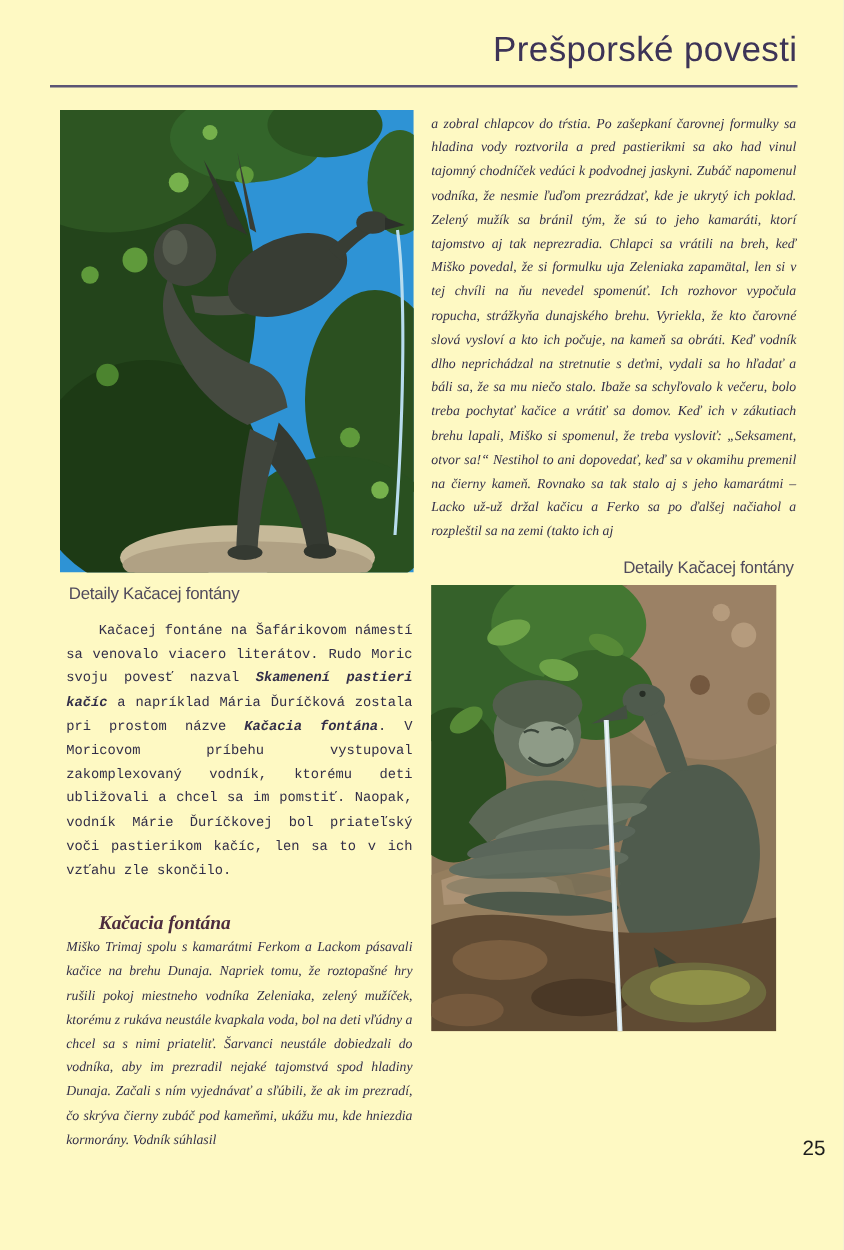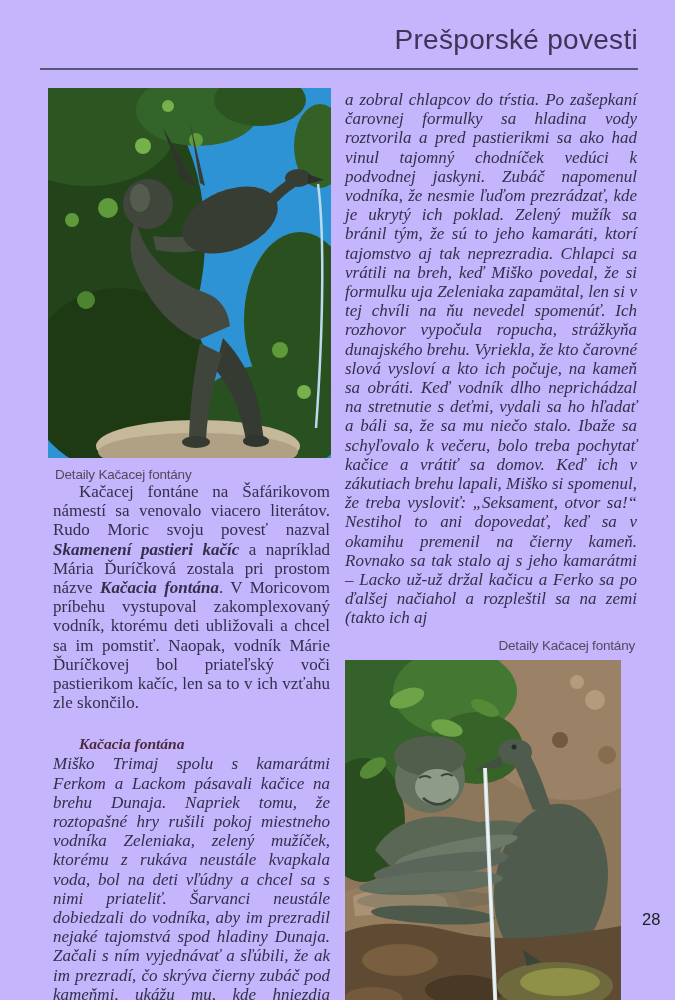--- a/index.html
+++ b/index.html
@@ -1,19 +1,19 @@
 <!DOCTYPE html>
 <html><head>
 <meta charset="utf-8">
 <style>
   html,body{margin:0;padding:0;background:#e9e9e9;}
   .page{
     position:relative;
     width:675px;height:1000px;
-    background:#c4b5fd;
+    background:#fef9c3;
     overflow:hidden;
     font-family:"Liberation Serif", serif;
     color:#332f49;
   }
   
   .page-title{
     position:absolute;top:24px;right:37px;
     margin:0;
     font-family:"Liberation Sans", sans-serif;
     font-weight:400;
@@ -38,30 +38,30 @@
     font-size:13.5px;
     color:#504a5c;
     letter-spacing:-0.2px;
   }
   .caption-left{margin:9px 0 0 7px;}
   .caption-right{margin:10px 2px 7px 0;text-align:right;}
   
   .body-text{
     margin:0 0 0 5px;
     width:277px;
-    font-size:17px;
+    font-size:11px;
     line-height:19.2px;
     text-align:justify;
     color:#332f49;
   }
   .col-right .body-text{margin:0;width:292px;}
   .indent{text-indent:26px;}
   .story{font-style:italic;}
   .bold-italic{font-weight:bold;font-style:italic;}
-  .intro-paragraph{}
+  .intro-paragraph{margin-top:14px;font-family:Liberation Mono, monospace;}
   .story-heading{
     margin:23px 0 1px 5px;
     padding-left:26px;
     font-size:15.5px;
     font-weight:bold;
     font-style:italic;
     color:#4c2b3d;
   }
   
   .page-number{
@@ -196,15 +196,15 @@
         <ellipse cx="210" cy="326" rx="58" ry="24" fill="#6e6a3e"></ellipse>
         <ellipse cx="215" cy="322" rx="40" ry="14" fill="#8f9148"></ellipse>
         <path d="M178,290 L196,302 L182,306 Z" fill="#3c4436"></path>
 
         <path d="M140,108 L151,357" stroke="#d6e4ea" stroke-width="4" fill="none"></path>
         <path d="M140,108 L151,357" stroke="#eef6f9" stroke-width="1.5" fill="none"></path>
       </svg>
     </div>
   </div>
 
-  <div class="page-number">28</div>
+  <div class="page-number">25</div>
 
 </div>
 
 </body></html>

